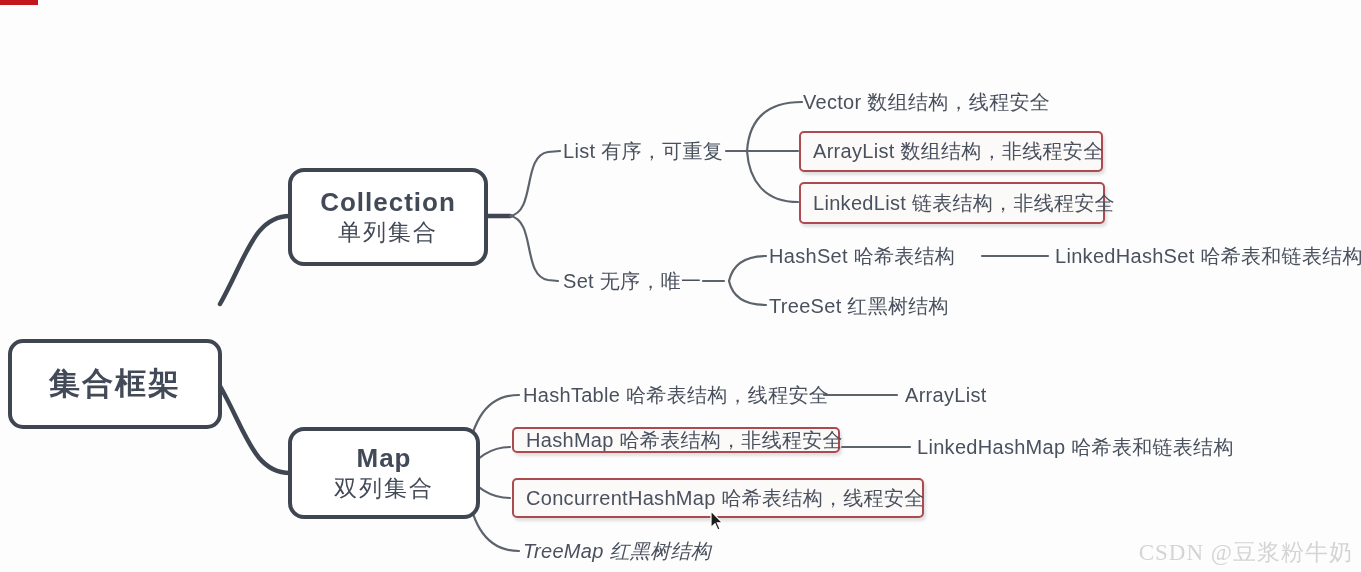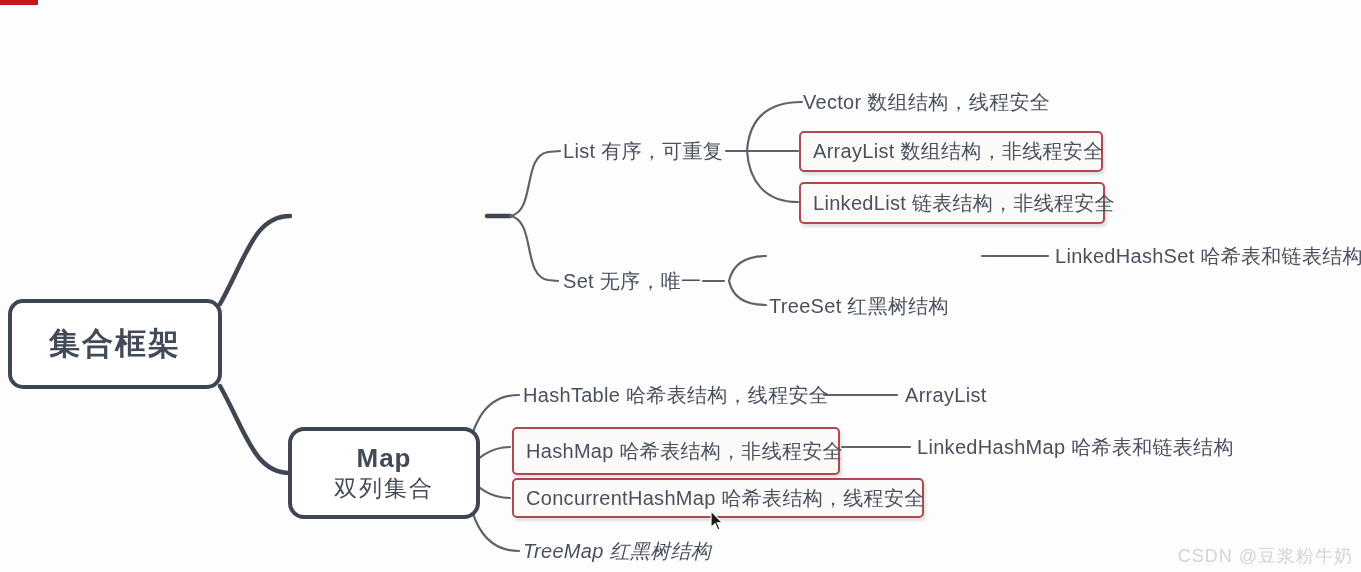--- a/index.html
+++ b/index.html
@@ -17,39 +17,40 @@
   .links{position:absolute;left:0;top:0;pointer-events:none;}
   .links path{fill:none;}
   .thick{stroke:var(--node_border_dark,#3f4652);stroke-width:4.5px;stroke-linecap:round;}
   .thin{stroke:#5d636c;stroke-width:2.2px;stroke-linecap:round;}
   .box{
     position:absolute;box-sizing:border-box;background:#ffffff;
     border:4px solid var(--node_border_dark,#3f4652);
     display:flex;flex-direction:column;align-items:center;justify-content:center;
     color:#424957;
   }
-  .root-box{border-radius:15px;font-size:31px;font-weight:700;letter-spacing:2px;}
+  .root-box{border-radius:15px;font-size:31px;font-weight:700;letter-spacing:2px;margin-top:40px;}
   .branch-box{border-radius:16px;}
   .branch-title{font-size:26px;font-weight:700;letter-spacing:1px;line-height:1.25;}
   .branch-sub{font-size:23px;font-weight:400;letter-spacing:2px;line-height:1.3;}
   .leaf{
     position:absolute;transform:translateY(-50%);
     font-size:20px;color:var(--text,#4a515e);white-space:nowrap;letter-spacing:.3px;
   }
   .leaf-box{
     position:absolute;box-sizing:border-box;
     border:2px solid var(--box_border_red,#ad4a50);border-radius:5px;
     background:#fbfaf8;box-shadow:2px 3px 3px rgba(150,150,150,.28);
     display:flex;align-items:center;padding:0 12px;
     font-size:20px;color:var(--text,#4a515e);white-space:nowrap;letter-spacing:.3px;
   }
   .watermark{
     position:absolute;right:8px;bottom:4px;
-    font-size:18px;color:#d4d4d4;letter-spacing:1px;
+    font-size:23px;color:#d4d4d4;letter-spacing:1px;
     text-shadow:0 1px 0 rgba(255,255,255,.9);
+    font-family:Liberation Serif, serif;
   }
   .cursor{position:absolute;left:703px;top:505px;pointer-events:none;}
 </style>
 </head>
 <body>
 
 <div class="stage">
 
   <div class="accent-bar"></div>
 
@@ -77,39 +78,44 @@
       <path class="thin" d="M 464 473 C 474 463 486 447 510 447"></path>
       <path class="thin" d="M 464 473 C 474 483 486 498 510 498"></path>
       <path class="thin" d="M 464 473 C 470 518 482 551 519 551"></path>
     </g>
   </svg>
 
   <div class="box root-box" style="left:8px;top:299px;width:214px;height:90px;">
     <span>集合框架</span>
   </div>
 
+  <div class="box branch-box" style="left:288px;top:168px;width:200px;height:98px;">
+    <div class="branch-title">Collection</div>
+    <div class="branch-sub">单列集合</div>
+  </div>
 
   <div class="box branch-box" style="left:288px;top:427px;width:192px;height:92px;">
     <div class="branch-title">Map</div>
     <div class="branch-sub">双列集合</div>
   </div>
 
   <div class="leaf" style="left:563px;top:151px;">List 有序，可重复</div>
   <div class="leaf" style="left:563px;top:281px;">Set 无序，唯一</div>
 
   <div class="leaf" style="left:788px;top:102px;margin-left:15px;">Vector 数组结构，线程安全</div>
   <div class="leaf-box" style="left:799px;top:131px;width:304px;height:41px;">ArrayList 数组结构，非线程安全</div>
   <div class="leaf-box" style="left:799px;top:182px;width:306px;height:42px;text-align:right;">LinkedList 链表结构，非线程安全</div>
 
+  <div class="leaf" style="left:769px;top:256px;">HashSet 哈希表结构</div>
   <div class="leaf" style="left:1055px;top:256px;">LinkedHashSet 哈希表和链表结构</div>
   <div class="leaf" style="left:769px;top:306px;">TreeSet 红黑树结构</div>
 
   <div class="leaf" style="left:523px;top:395px;">HashTable 哈希表结构，线程安全</div>
   <div class="leaf" style="left:905px;top:395px;">ArrayList</div>
-  <div class="leaf-box" style="left:512px;top:427px;width:328px;height:48px;">HashMap 哈希表结构，非线程安全</div>
+  <div class="leaf-box" style="left:512px;top:427px;width:328px;height:26px;">HashMap 哈希表结构，非线程安全</div>
   <div class="leaf" style="left:917px;top:447px;">LinkedHashMap 哈希表和链表结构</div>
   <div class="leaf-box" style="left:512px;top:478px;width:412px;height:40px;">ConcurrentHashMap 哈希表结构，线程安全</div>
   <div class="leaf" style="left:523px;top:551px;font-style:italic;">TreeMap 红黑树结构</div>
 
   <svg class="cursor" width="26" height="28" viewBox="0 0 26 28">
     <polygon points="8,6 8,22.5 12,18.8 14.8,25 17.1,24 14.3,17.8 19.5,17.8" fill="#1b1b1b" stroke="#ffffff" stroke-width="1.2"></polygon>
   </svg>
 
   <div class="watermark">CSDN @豆浆粉牛奶</div>
 

